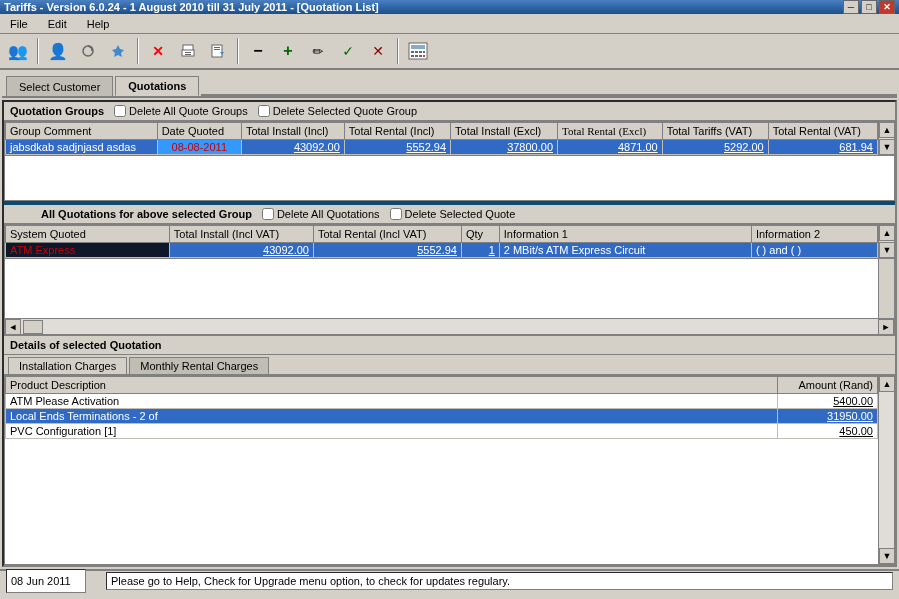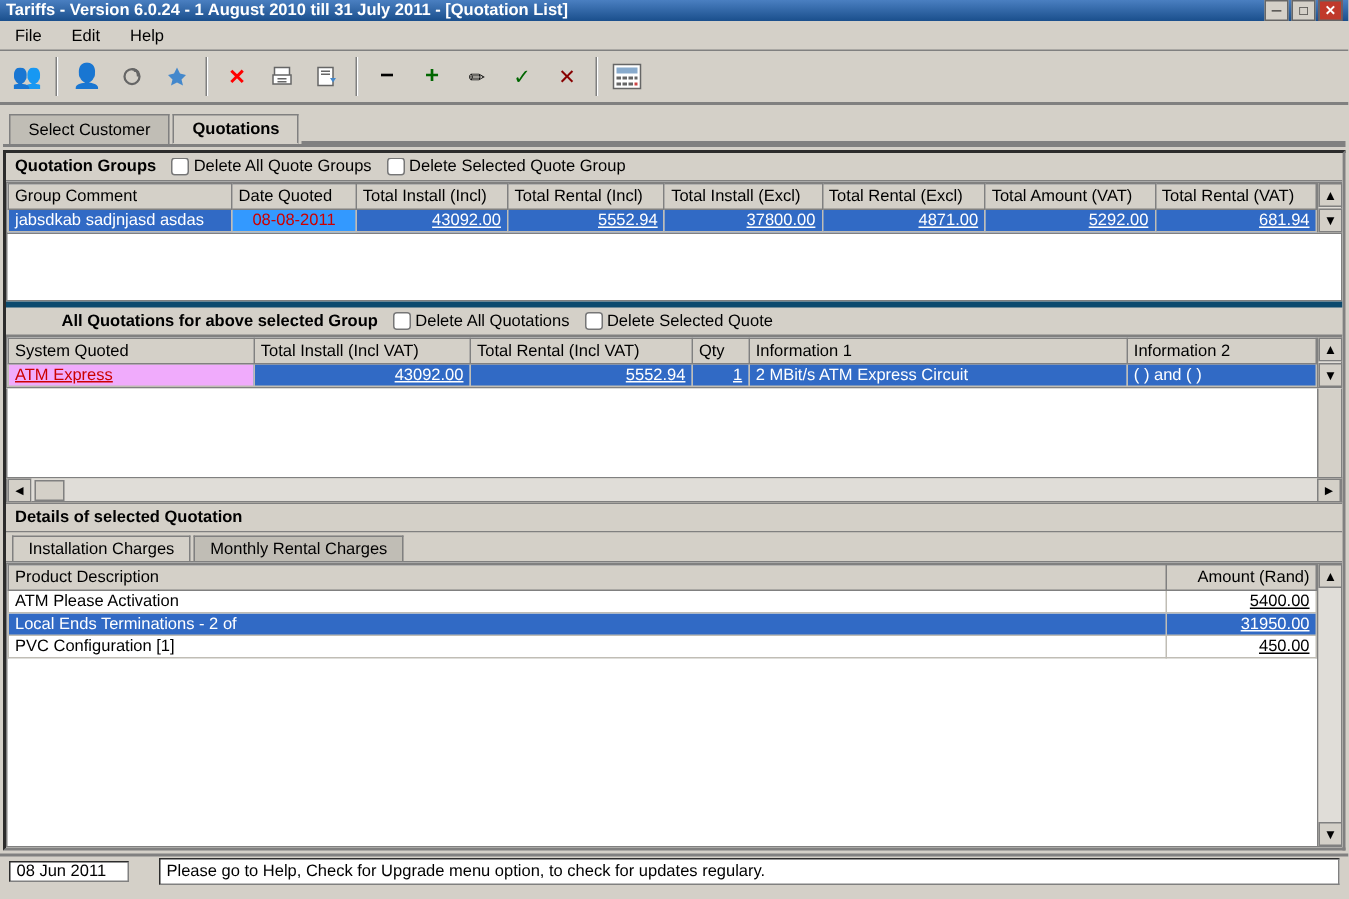--- a/index.html
+++ b/index.html
@@ -203,21 +203,21 @@
       align-items: center;
       padding: 0 6px;
       font-size: 11px;
       gap: 20px;
     }
     .status-date {
       min-width: 80px;
       border: 1px inset #808080;
       padding: 1px 4px;
       background: white;
-      height: 14px;
+      height: 24px;
       display: flex;
       align-items: center;
       text-align: center;
     }
     .status-msg {
       flex: 1;
       border: 1px inset #808080;
       padding: 1px 4px;
       background: white;
       height: 18px;
@@ -326,22 +326,22 @@
       <div style="display:flex; border:1px solid #808080; background:white;">
         <div style="flex:1; overflow:hidden;">
           <table>
             <thead>
               <tr>
                 <th style="min-width:120px;">Group Comment</th>
                 <th style="min-width:75px;">Date Quoted</th>
                 <th style="min-width:90px;">Total Install (Incl)</th>
                 <th style="min-width:90px;">Total Rental (Incl)</th>
                 <th style="min-width:90px;">Total Install (Excl)</th>
-                <th style="min-width:90px;">Total Rental (Excl)</th>
-                <th style="min-width:90px;">Total Amount (VAT)</th>
+                <th style="min-width:90px;font-family:Liberation Serif, serif;">Total Rental (Excl)</th>
+                <th style="min-width:90px;">Total Tariffs (VAT)</th>
                 <th style="min-width:90px;">Total Rental (VAT)</th>
               </tr>
             </thead>
             <tbody>
               <tr class="row-selected">
                 <td>jabsdkab sadjnjasd asdas</td>
                 <td style="color:#cc0000; background:#3399ff; text-align:center;">08-08-2011</td>
                 <td class="col-right">43092.00</td>
                 <td class="col-right">5552.94</td>
                 <td class="col-right">37800.00</td>
@@ -384,21 +384,21 @@
                 <th style="min-width:130px;">System Quoted</th>
                 <th style="min-width:110px;">Total Install (Incl VAT)</th>
                 <th style="min-width:110px;">Total Rental (Incl VAT)</th>
                 <th style="min-width:30px;">Qty</th>
                 <th style="min-width:200px;">Information 1</th>
                 <th style="min-width:100px;">Information 2</th>
               </tr>
             </thead>
             <tbody>
               <tr class="row-selected">
-                <td style="color:#cc0000; background:#f0abfc;text-decoration:underline;">
+                <td style="color:#cc0000; background:#0f172a;">
                   <span>ATM Express</span>
                 </td>
                 <td class="col-right">43092.00</td>
                 <td class="col-right">5552.94</td>
                 <td class="col-right">1</td>
                 <td>2 MBit/s ATM Express Circuit</td>
                 <td>( ) and ( )</td>
               </tr>
             </tbody>
           </table>

